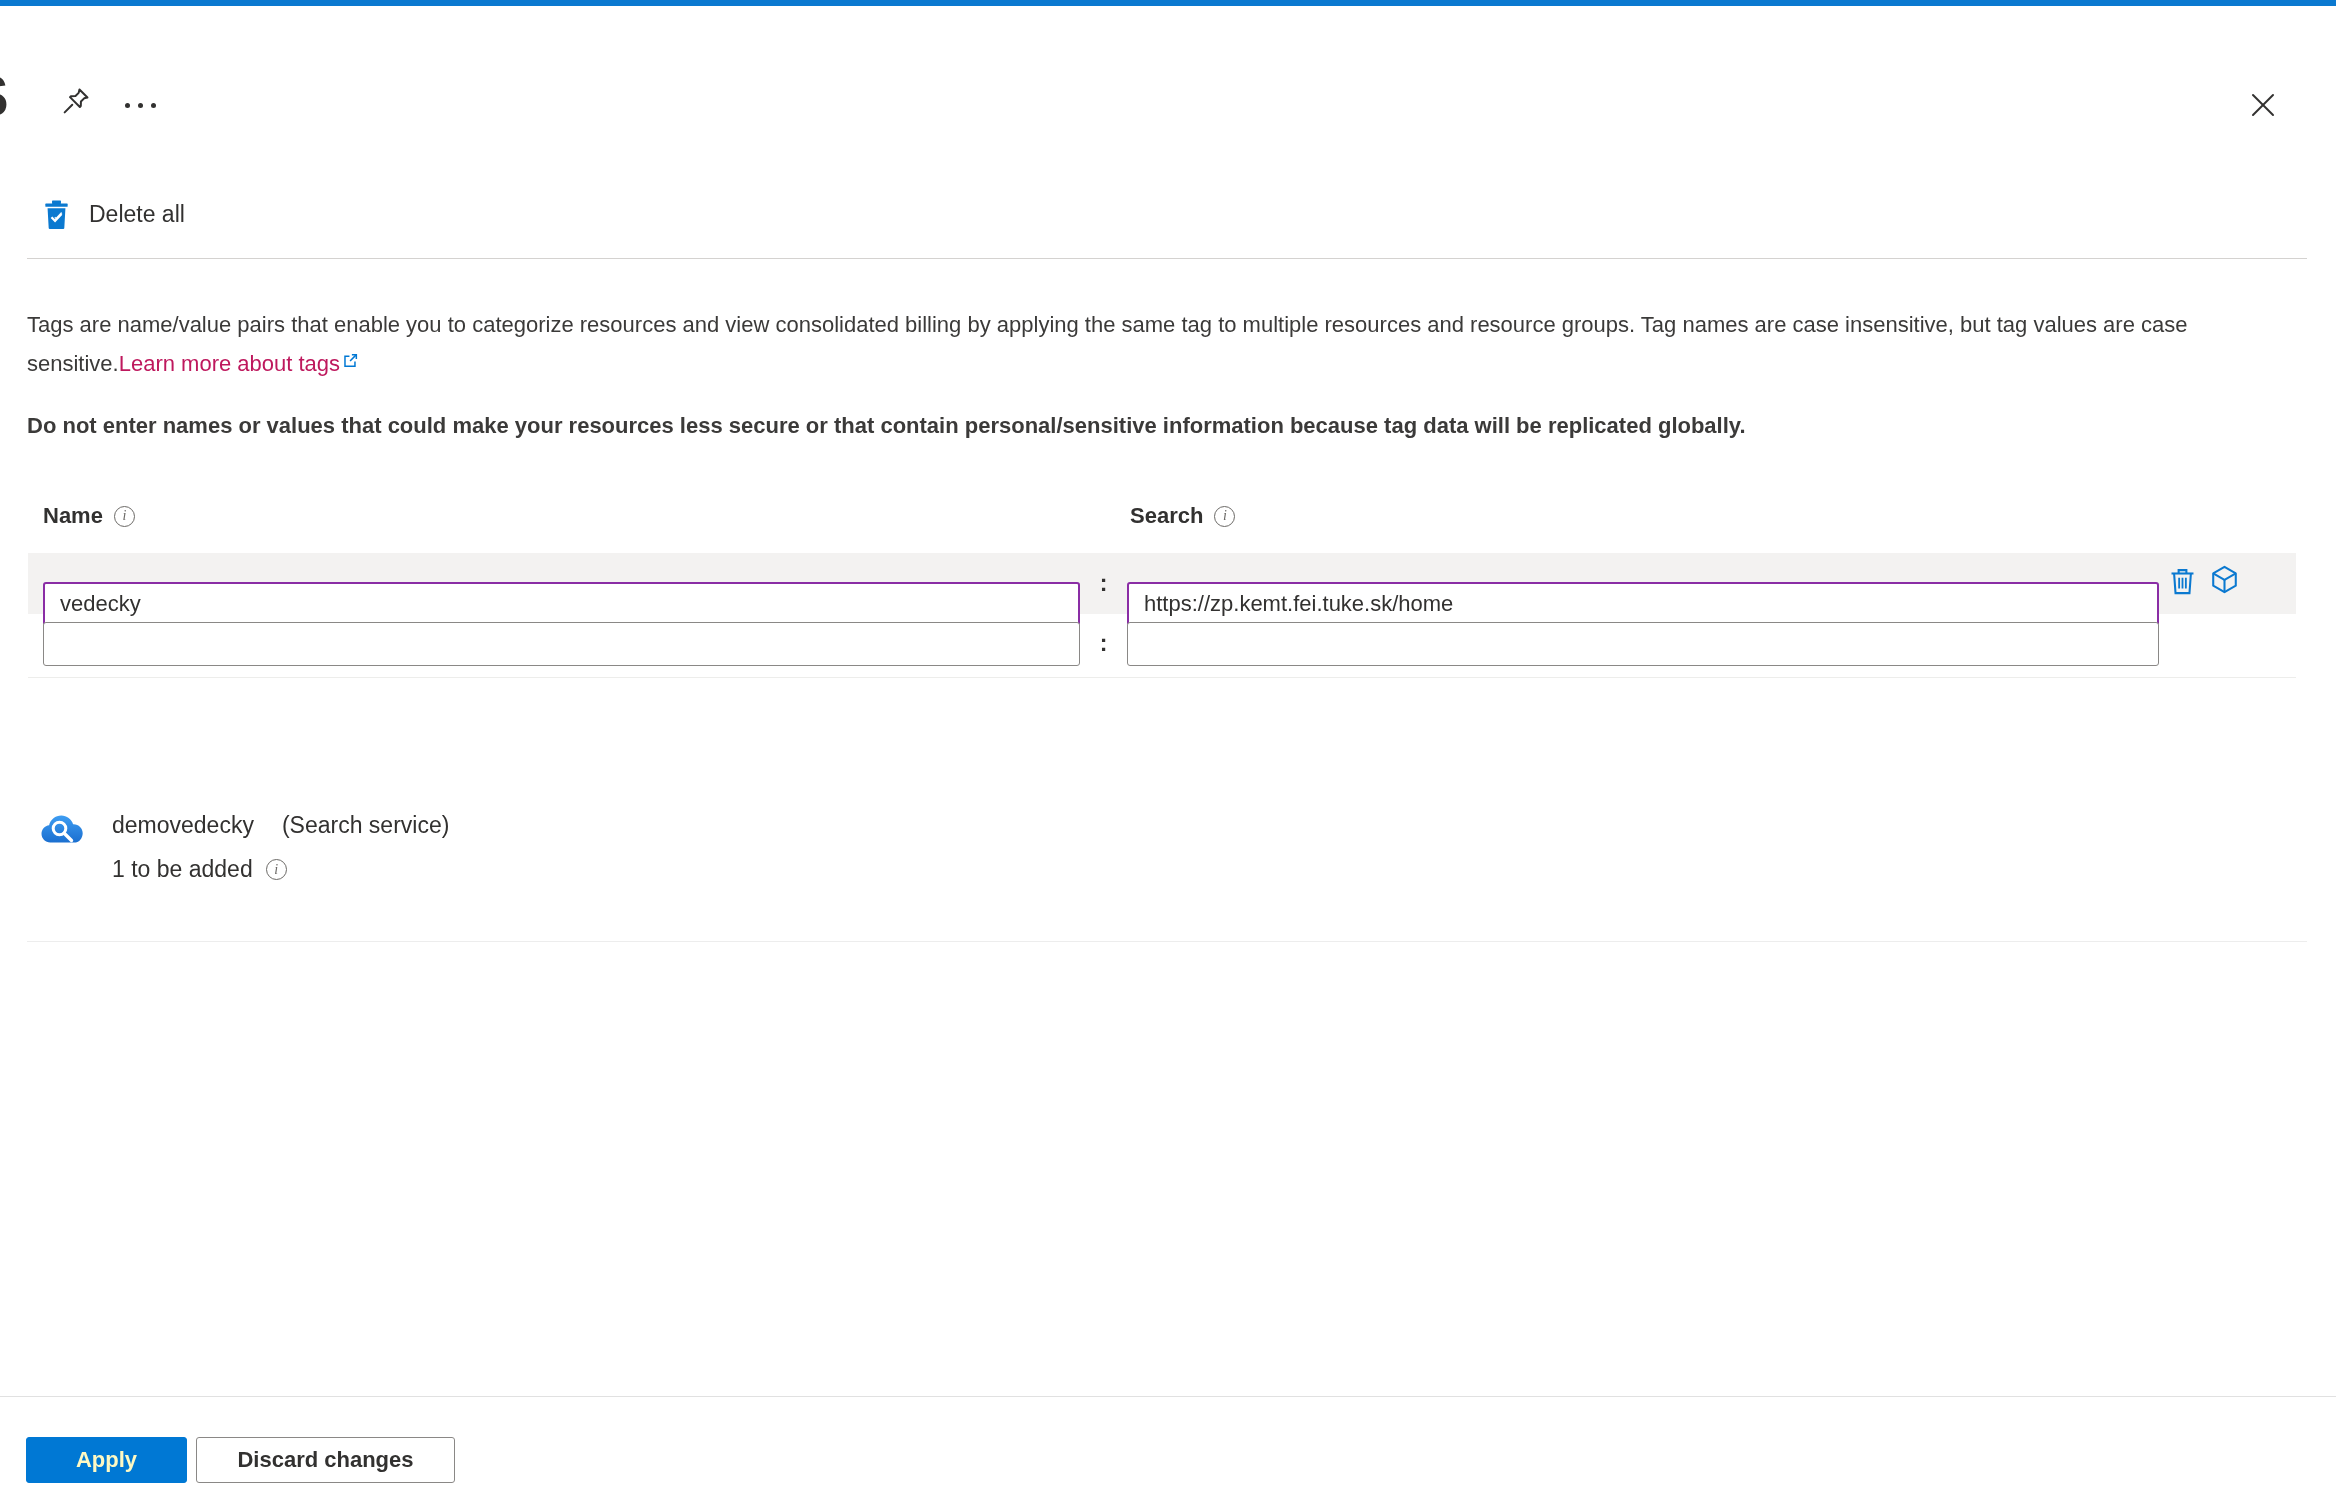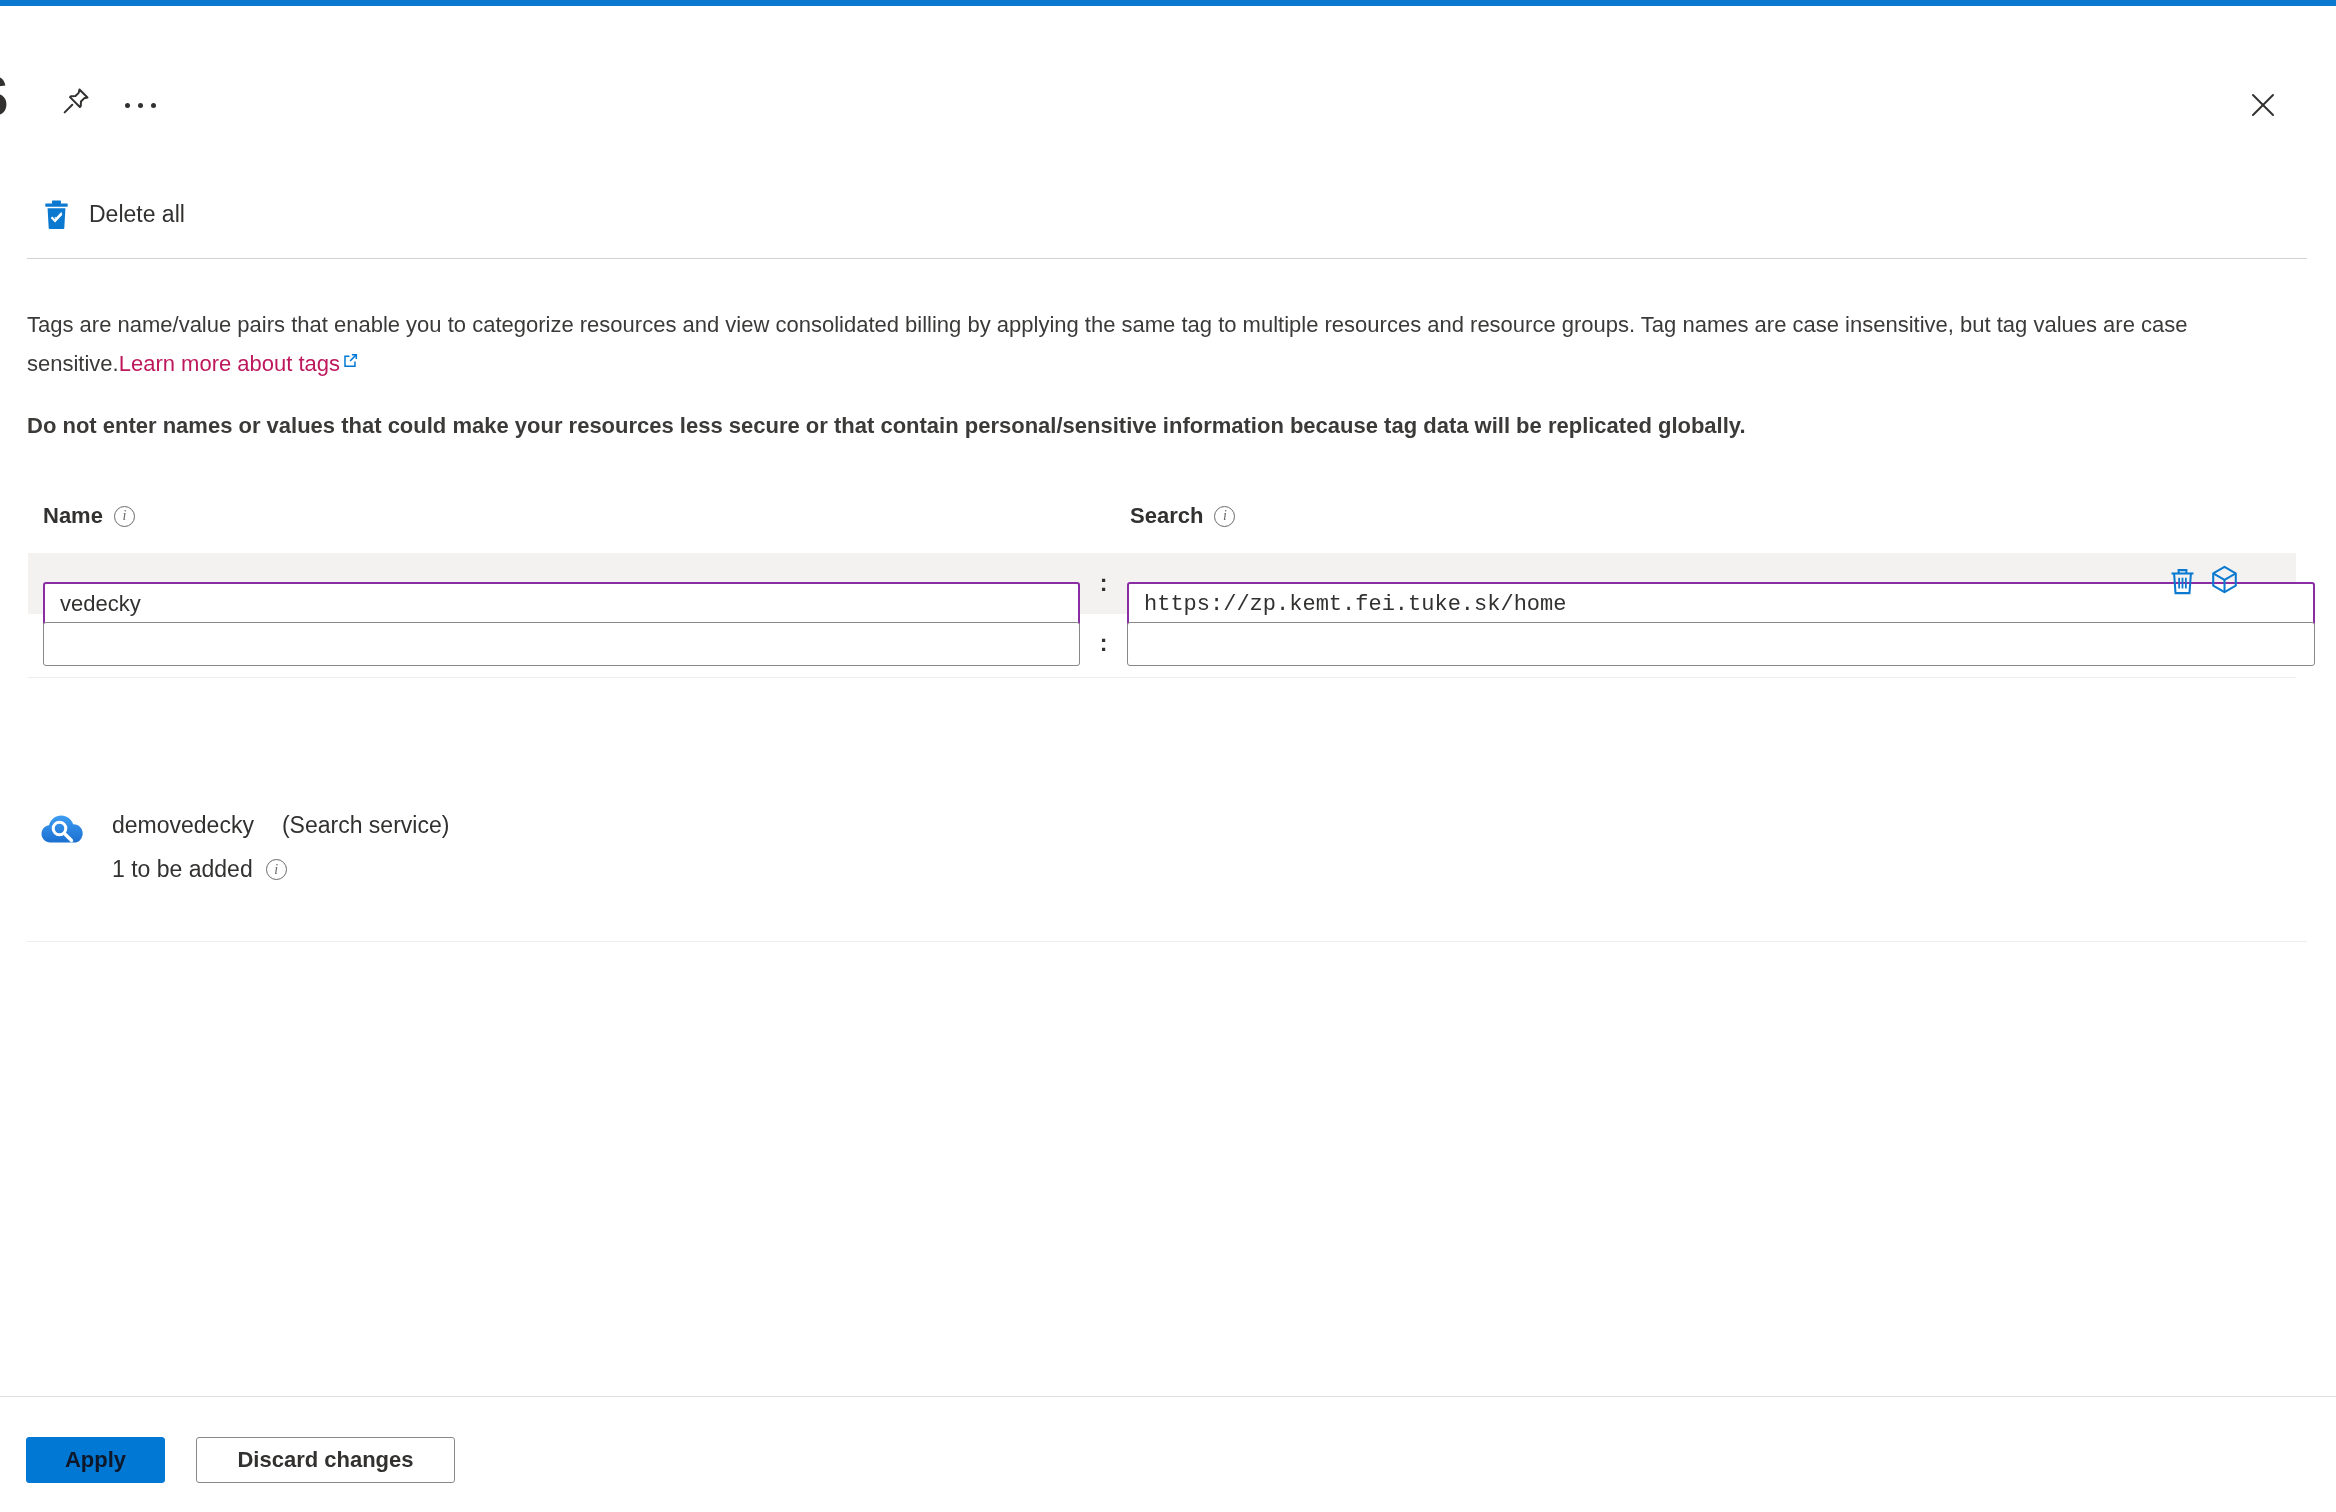--- a/index.html
+++ b/index.html
@@ -84,21 +84,21 @@
   }
   .tag-input {
     position: absolute; height: 44px;
     background: #ffffff; border-radius: 3px;
     font-family: inherit; font-size: 22px; color: #323130;
     padding: 0 15px; outline: none;
   }
   .tag-input.edited  { border: 2px solid #8a2da5; }
   .tag-input.default { border: 1.5px solid #8a8886; }
   .name-col  { left: 43px;   width: 1037px; }
-  .value-col { left: 1127px; width: 1188px; font-family: Liberation Mono, monospace; }
+  .value-col { left: 1127px; width: 1032px; }
   .row1 { top: 562px; margin-top: 20px; }
   .row2 { top: 622px; }
   .colon {
     position: absolute; left: 1080px; width: 47px;
     text-align: center; font-size: 23px; font-weight: 600; color: #323130;
   }
   .colon.c1 { top: 570px; }
   .colon.c2 { top: 630px; }
   .row-action {
     position: absolute; width: 36px; height: 36px;
@@ -114,22 +114,22 @@
   .resource-line1 { display: flex; align-items: baseline; gap: 28px; font-size: 23px; color: #323130; }
   .resource-line2 { display: flex; align-items: center; gap: 13px; font-size: 23px; color: #323130; }
 
   .footer-btn {
     position: absolute; top: 1437px; height: 46px;
     font-family: inherit; font-size: 22px; font-weight: 600;
     border-radius: 3px; cursor: pointer;
     display: flex; align-items: center; justify-content: center;
   }
   .apply-btn {
-    left: 26px; width: 139px;
-    background: #0078d4; color: #0f172a; border: 1px solid #0078d4;
+    left: 26px; width: 161px;
+    background: #0078d4; color: #fef9c3; border: 1px solid #0078d4;
   }
   .discard-btn {
     left: 196px; width: 259px;
     background: #ffffff; color: #323130; border: 1px solid #8a8886;
   }
 </style>
 </head>
 <body>
 
 <div class="canvas">

